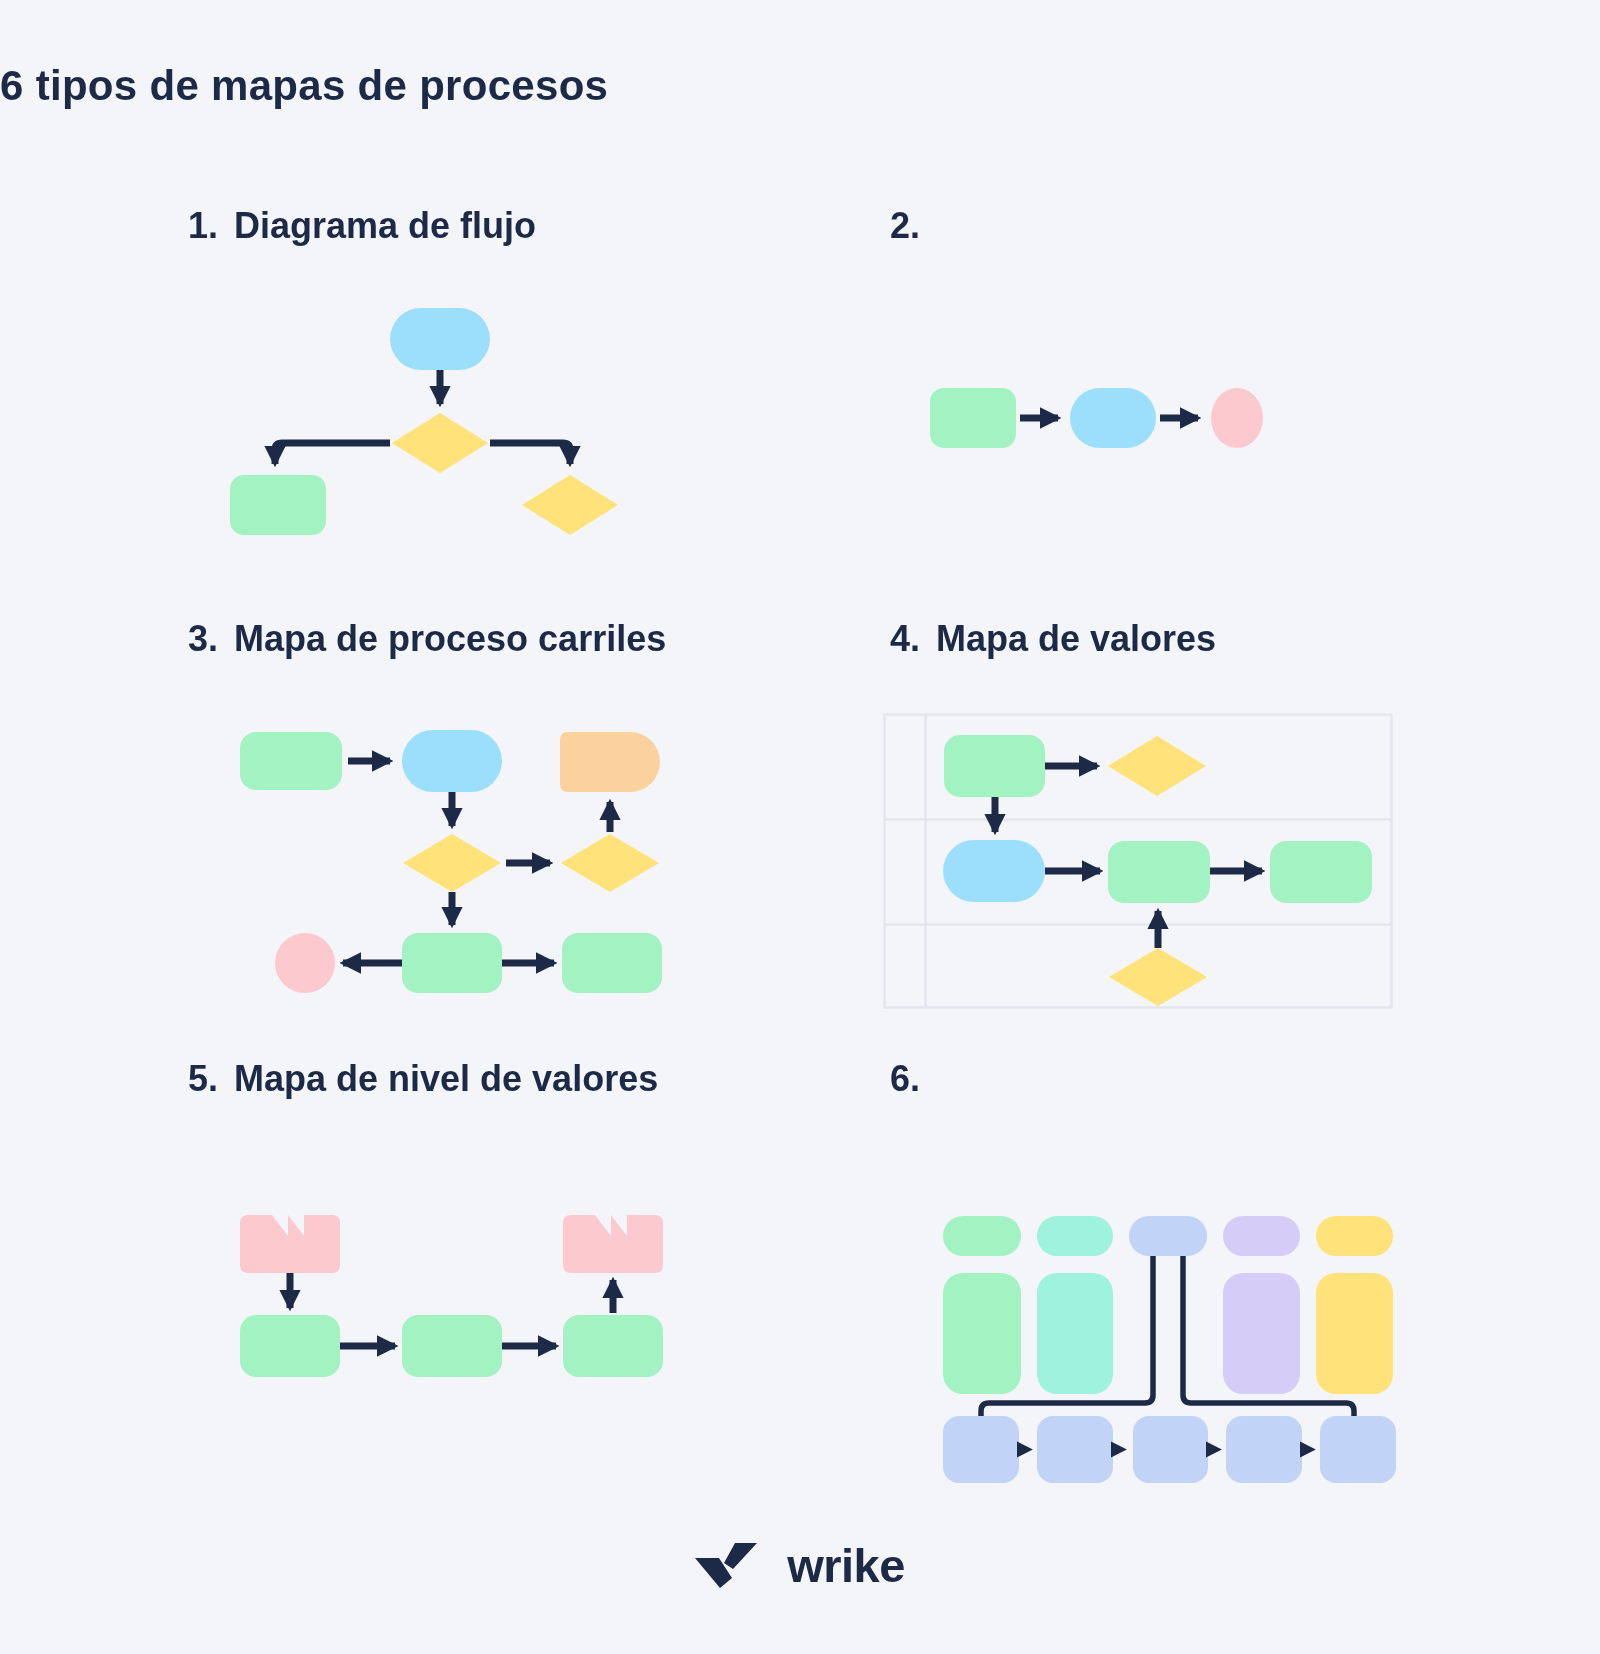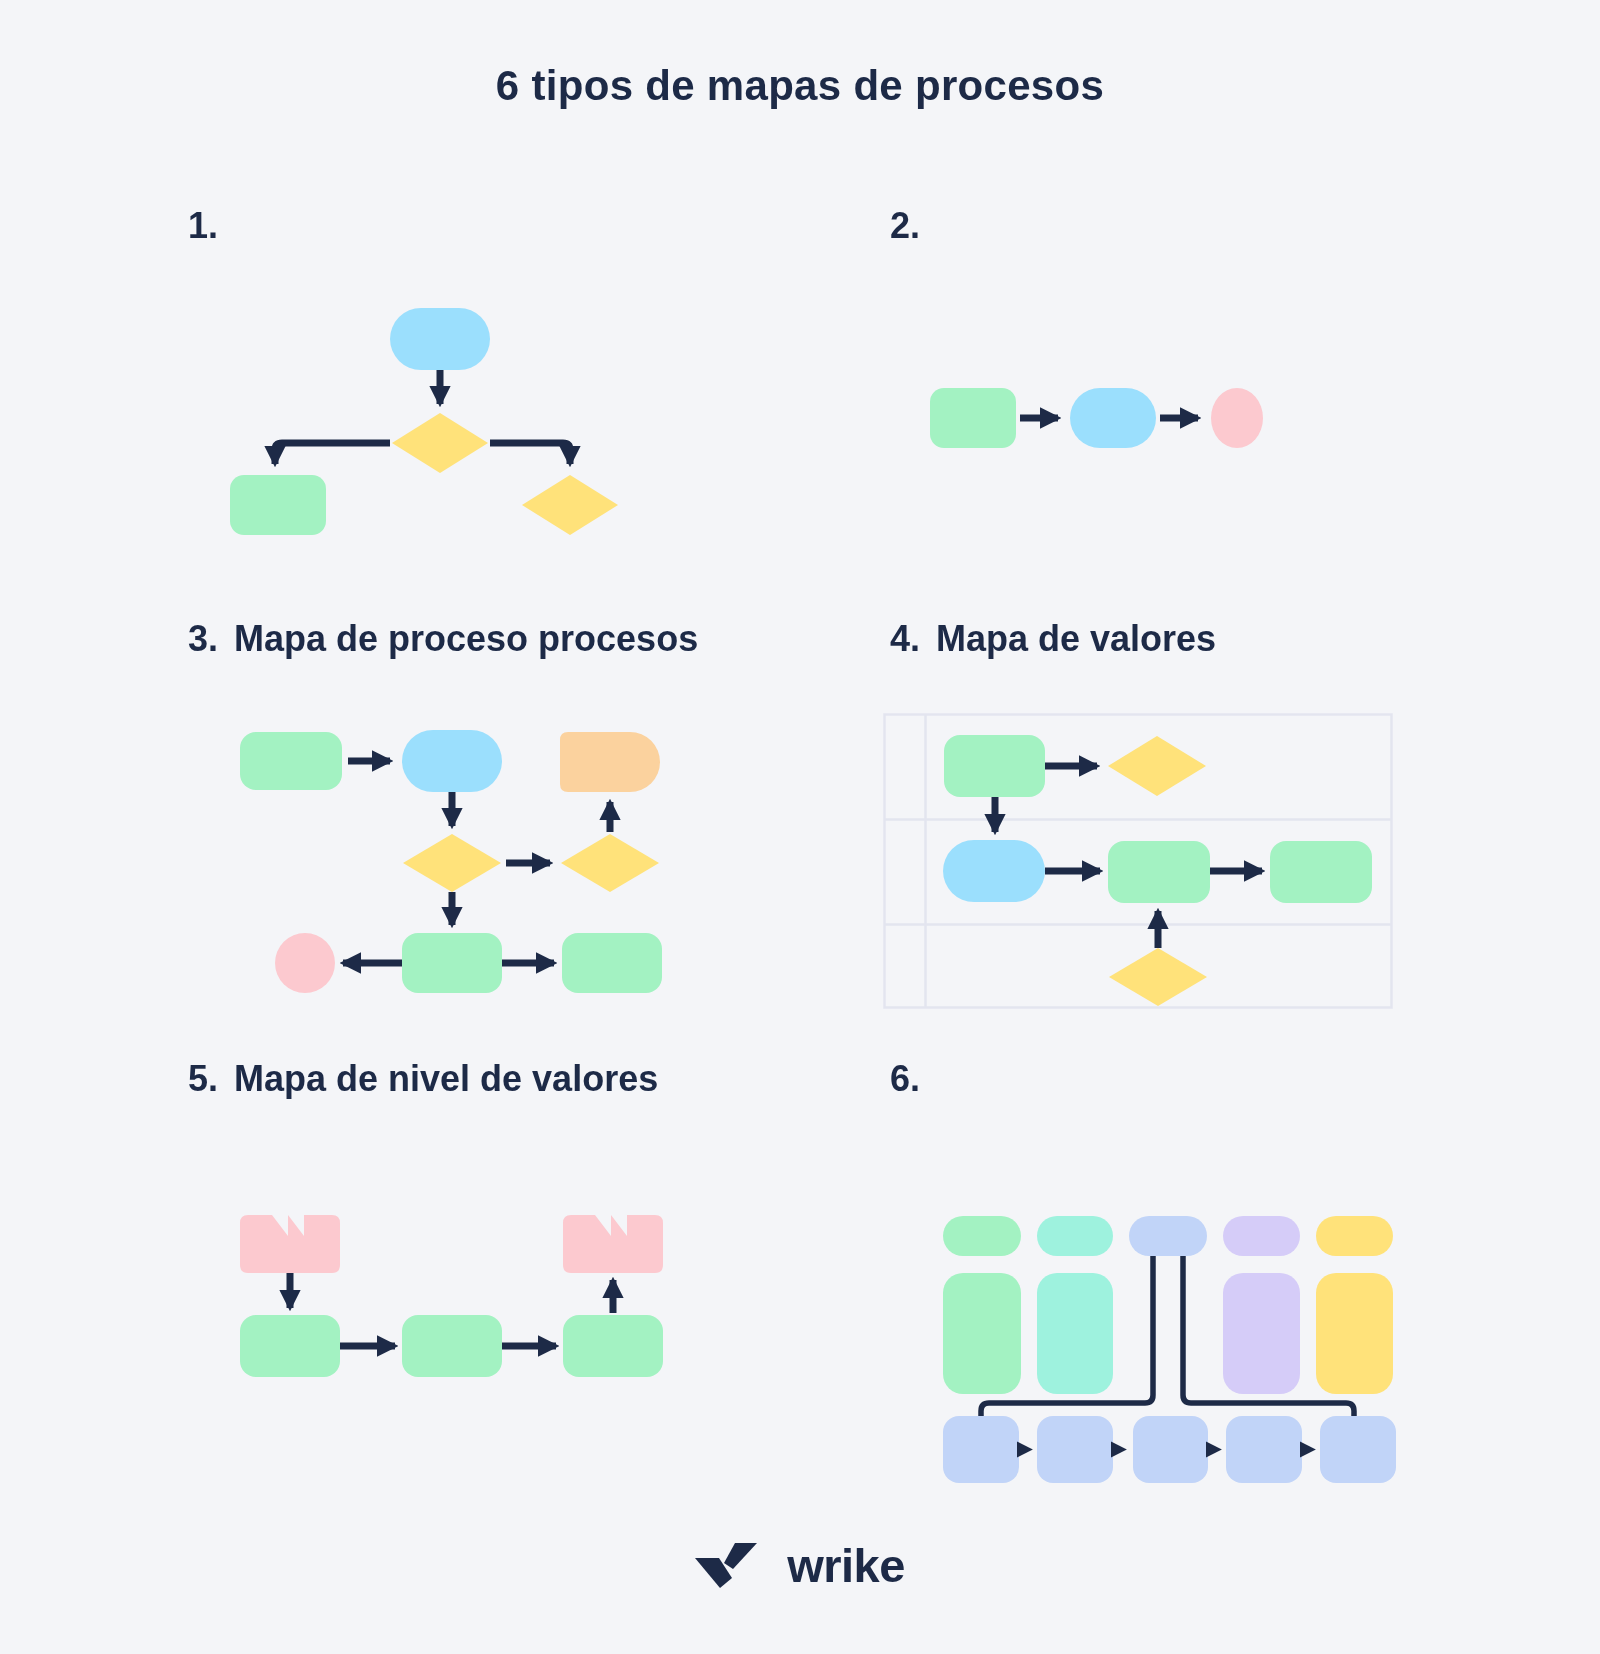--- a/index.html
+++ b/index.html
@@ -1,18 +1,18 @@
 <!DOCTYPE html>
 <html><head>
 <meta charset="utf-8">
 <style>
   html,body{margin:0;padding:0;}
   body{background:#f4f5f8;font-family:"Liberation Sans",sans-serif;}
   .canvas{position:relative;width:1600px;height:1654px;background:#f4f5f8;overflow:hidden;}
-  .title{position:absolute;top:62px;left:0;width:100%;text-align:center;
+  .title{position:absolute;top:62px;left:0;width:100%;text-align:left;
          font-size:42px;font-weight:700;color:#1d2a47;letter-spacing:.3px;}
   .heading{position:absolute;display:flex;font-size:36px;font-weight:700;color:#1d2a47;white-space:nowrap;}
   .heading .num{display:inline-block;width:46px;}
   .h1{left:188px;top:205px;}
   .h2{left:890px;top:205px;}
   .h3{left:188px;top:618px;}
   .h4{left:890px;top:618px;}
   .h5{left:188px;top:1058px;}
   .h6{left:890px;top:1058px;}
   .diagram{position:absolute;}
@@ -43,27 +43,28 @@
       <marker id="ahs" viewBox="0 0 10 10" refX="7" refY="5" markerWidth="3.6" markerHeight="3.6" orient="auto">
         <path d="M0 0 L10 5 L0 10 Z" fill="#1d2a47"></path>
       </marker>
     </defs>
   </svg>
 
   <div class="title">6 tipos de mapas de procesos</div>
 
   <div class="heading h1">
     <span class="num">1.</span>
+    <span>Diagrama de flujo</span>
   </div>
   <div class="heading h2">
     <span class="num">2.</span>
   </div>
   <div class="heading h3">
     <span class="num">3.</span>
-    <span>Mapa de proceso procesos</span>
+    <span>Mapa de proceso carriles</span>
   </div>
   <div class="heading h4">
     <span class="num">4.</span>
     <span>Mapa de valores</span>
   </div>
   <div class="heading h5">
     <span class="num">5.</span>
     <span>Mapa de nivel de valores</span>
   </div>
   <div class="heading h6">

